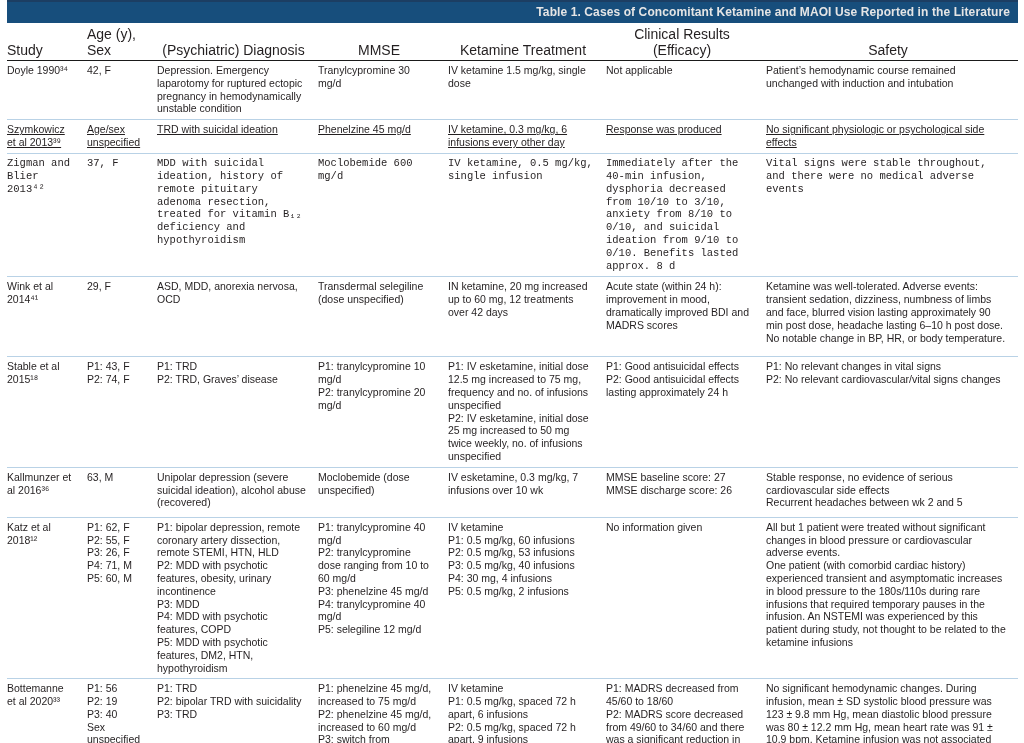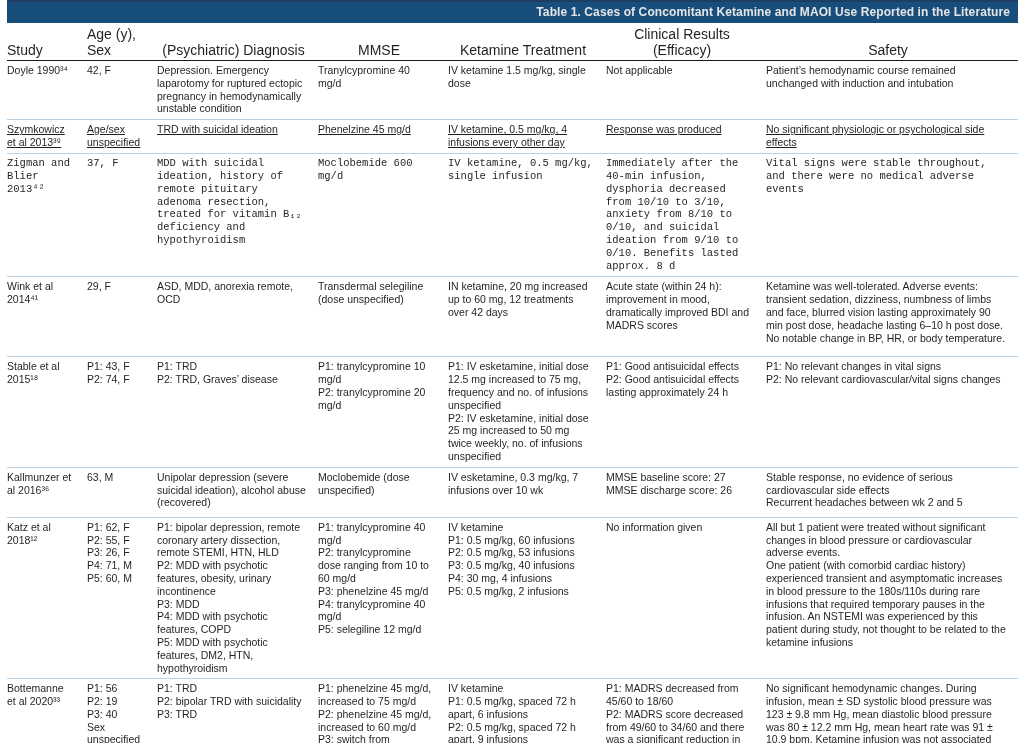--- a/index.html
+++ b/index.html
@@ -76,47 +76,47 @@
         <th>Ketamine Treatment</th>
         <th>Clinical Results (Efficacy)</th>
         <th>Safety</th>
       </tr>
     </thead>
     <tbody id="table-body">
         <tr style="height: 57px;">
     <td>Doyle 1990³⁴</td>
     <td>42, F</td>
     <td>Depression. Emergency laparotomy for ruptured ectopic pregnancy in hemodynamically unstable condition</td>
-    <td>Tranylcypromine 40 mg/d</td>
+    <td>Tranylcypromine 30 mg/d</td>
     <td>IV ketamine 1.5 mg/kg, single dose</td>
     <td>Not applicable</td>
     <td>Patient’s hemodynamic course remained unchanged with induction and intubation</td>
   </tr>
         <tr style="height: 34px; text-decoration: underline;">
     <td>Szymkowicz et al 2013³⁹</td>
     <td>Age/sex unspecified</td>
     <td>TRD with suicidal ideation</td>
     <td>Phenelzine 45 mg/d</td>
-    <td>IV ketamine, 0.5 mg/kg, 4 infusions every other day</td>
+    <td>IV ketamine, 0.3 mg/kg, 6 infusions every other day</td>
     <td>Response was produced</td>
     <td>No significant physiologic or psychological side effects</td>
   </tr>
         <tr style="height: 85px; font-family: Liberation Mono, monospace;">
     <td>Zigman and Blier 2013⁴²</td>
     <td>37, F</td>
     <td>MDD with suicidal ideation, history of remote pituitary adenoma resection, treated for vitamin B₁₂ deficiency and hypothyroidism</td>
     <td>Moclobemide 600 mg/d</td>
     <td>IV ketamine, 0.5 mg/kg, single infusion</td>
     <td>Immediately after the 40-min infusion, dysphoria decreased from 10/10 to 3/10, anxiety from 8/10 to 0/10, and suicidal ideation from 9/10 to 0/10. Benefits lasted approx. 8 d</td>
     <td>Vital signs were stable throughout, and there were no medical adverse events</td>
   </tr>
         <tr style="height: 80px; margin-top: 24px;">
     <td>Wink et al 2014⁴¹</td>
     <td>29, F</td>
-    <td>ASD, MDD, anorexia remote, OCD</td>
+    <td>ASD, MDD, anorexia nervosa, OCD</td>
     <td>Transdermal selegiline (dose unspecified)</td>
     <td>IN ketamine, 20 mg increased up to 60 mg, 12 treatments over 42 days</td>
     <td>Acute state (within 24 h): improvement in mood, dramatically improved BDI and MADRS scores</td>
     <td>Ketamine was well-tolerated. Adverse events: transient sedation, dizziness, numbness of limbs and face, blurred vision lasting approximately 90 min post dose, headache lasting 6–10 h post dose. No notable change in BP, HR, or body temperature.</td>
   </tr>
         <tr style="height: 103px;">
     <td>Stable et al 2015¹⁸</td>
     <td>P1: 43, F
 P2: 74, F</td>
     <td>P1: TRD

